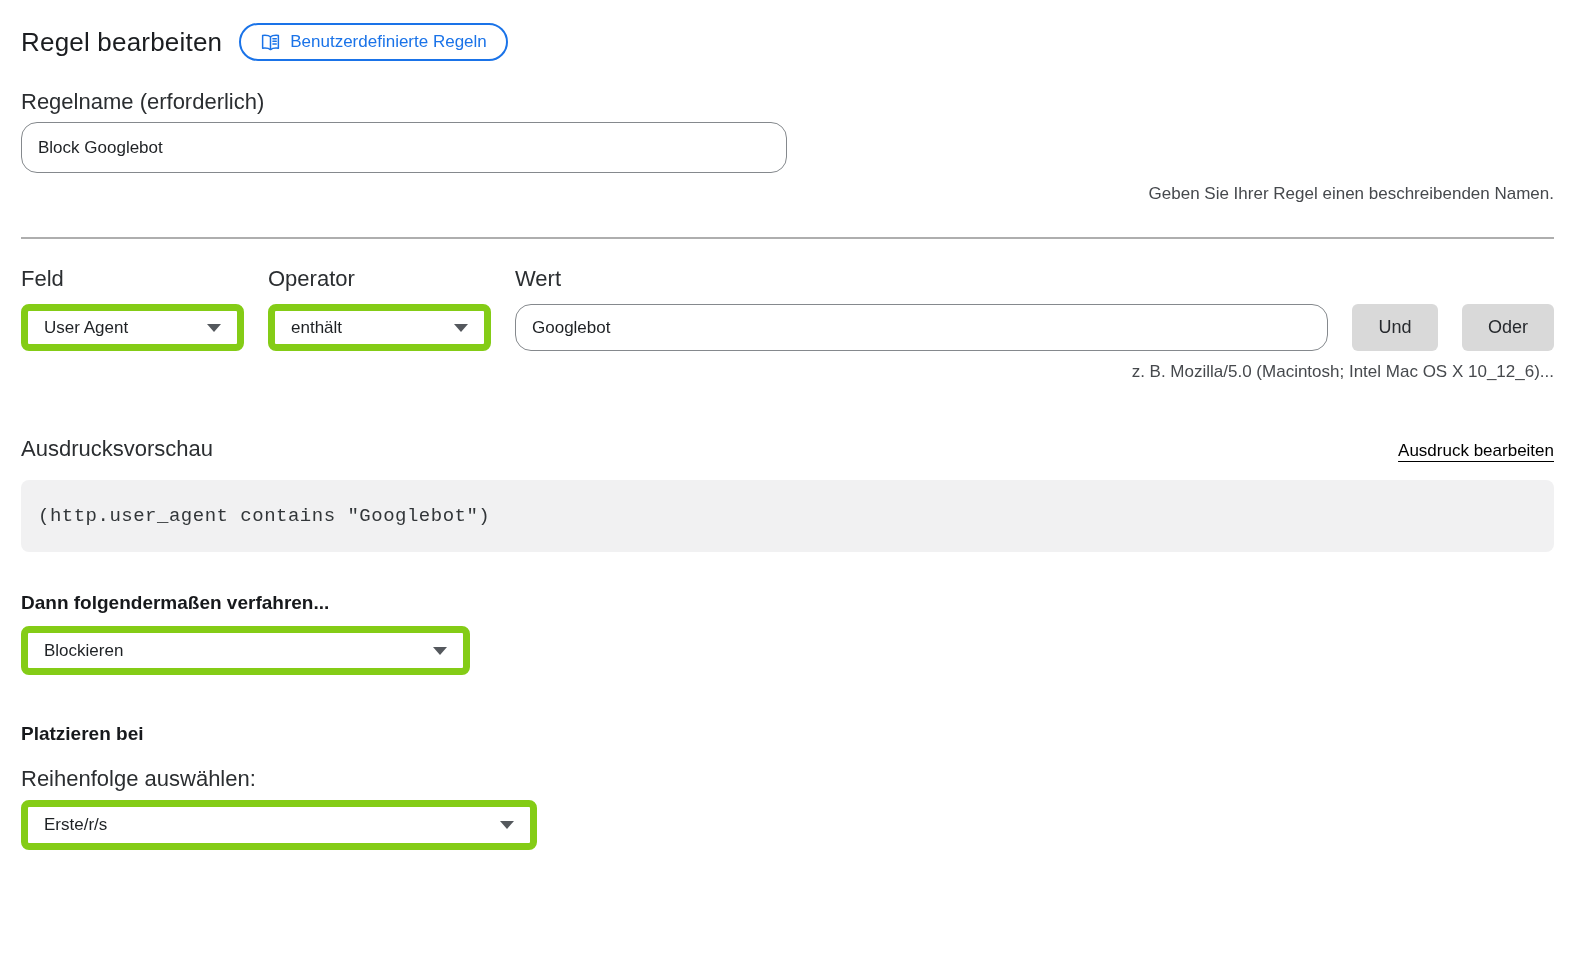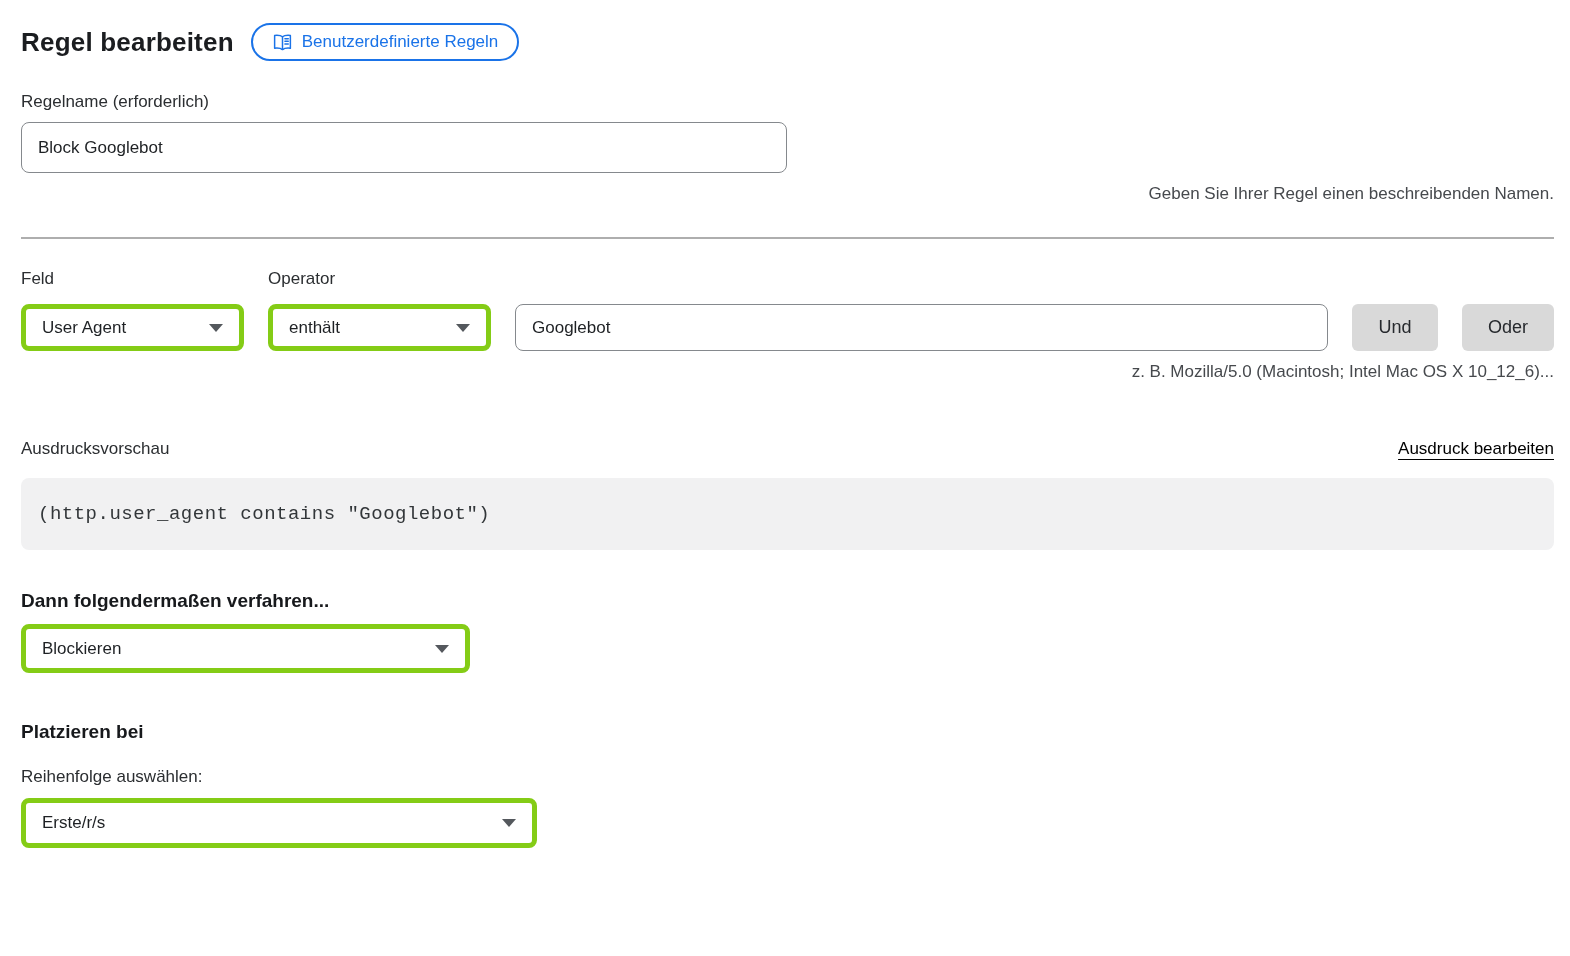--- a/index.html
+++ b/index.html
@@ -6,46 +6,46 @@
   html, body { width: 1570px; height: 956px; background: #ffffff; overflow: hidden; }
   body {
     font-family: "Liberation Sans", sans-serif;
     color: #1e2124;
     -webkit-font-smoothing: antialiased;
   }
   .page { padding: 22px 16px 0 21px; width: 1570px; }
 
   
   .header-row { display: flex; align-items: center; gap: 17px; height: 40px; }
-  .page-title { font-size: 26px; font-weight: bold; color: #1b1d20; letter-spacing: 0.2px; }
+  .page-title { font-size: 26px; font-weight: normal; color: #1b1d20; letter-spacing: 0.2px; }
   .badge {
     display: inline-flex; align-items: center; gap: 9px;
     border: 2px solid #1a73e8; border-radius: 999px;
     background: #ffffff; color: #1a73e8;
     height: 38px; padding: 0 19px;
     font-family: "Liberation Sans", sans-serif;
     font-size: 17px; cursor: pointer;
   }
   .badge svg { display: block; }
 
   
-  .field-label { font-size: 17px; color: #2b2e31; line-height: 21px; }
+  .field-label { font-size: 22px; color: #2b2e31; line-height: 21px; }
   .help-text { font-size: 17px; color: #46494d; line-height: 21px; text-align: right; }
 
   
   .text-input {
     font-family: "Liberation Sans", sans-serif;
     font-size: 17px; color: #1e2124;
-    border: 1px solid #85898d; border-radius: 8px;
+    border: 1px solid #85898d; border-radius: 16px;
     height: 51px; padding: 0 16px; width: 766px;
     background: #fff; outline: none;
   }
   .select {
     display: flex; align-items: center; justify-content: space-between;
-    border: 5px solid #84cc16; border-radius: 8px;
+    border: 7px solid #84cc16; border-radius: 8px;
     height: 47px; padding: 0 16px; background: #fff;
     font-size: 17px; color: #1e2124; cursor: pointer;
   }
   .caret {
     width: 0; height: 0;
     border-left: 7px solid transparent; border-right: 7px solid transparent;
     border-top: 8px solid #54585d; margin-left: 10px; flex: none;
   }
 
   
@@ -122,20 +122,21 @@
 
   <div class="field-label rule-name-label">Regelname (erforderlich)</div>
   <input class="text-input rule-name-input" type="text" value="Block Googlebot" style="">
   <div class="help-text rule-name-help">Geben Sie Ihrer Regel einen beschreibenden Namen.</div>
 
   <hr class="divider">
 
   <div class="builder-labels">
     <div class="field-label">Feld</div>
     <div class="field-label">Operator</div>
+    <div class="field-label">Wert</div>
     <div></div>
       <div></div>
   </div>
 
   <div class="builder-row">
     <div class="select">
       <span>User Agent</span>
       <span class="caret"></span>
     </div>
     <div class="select">

